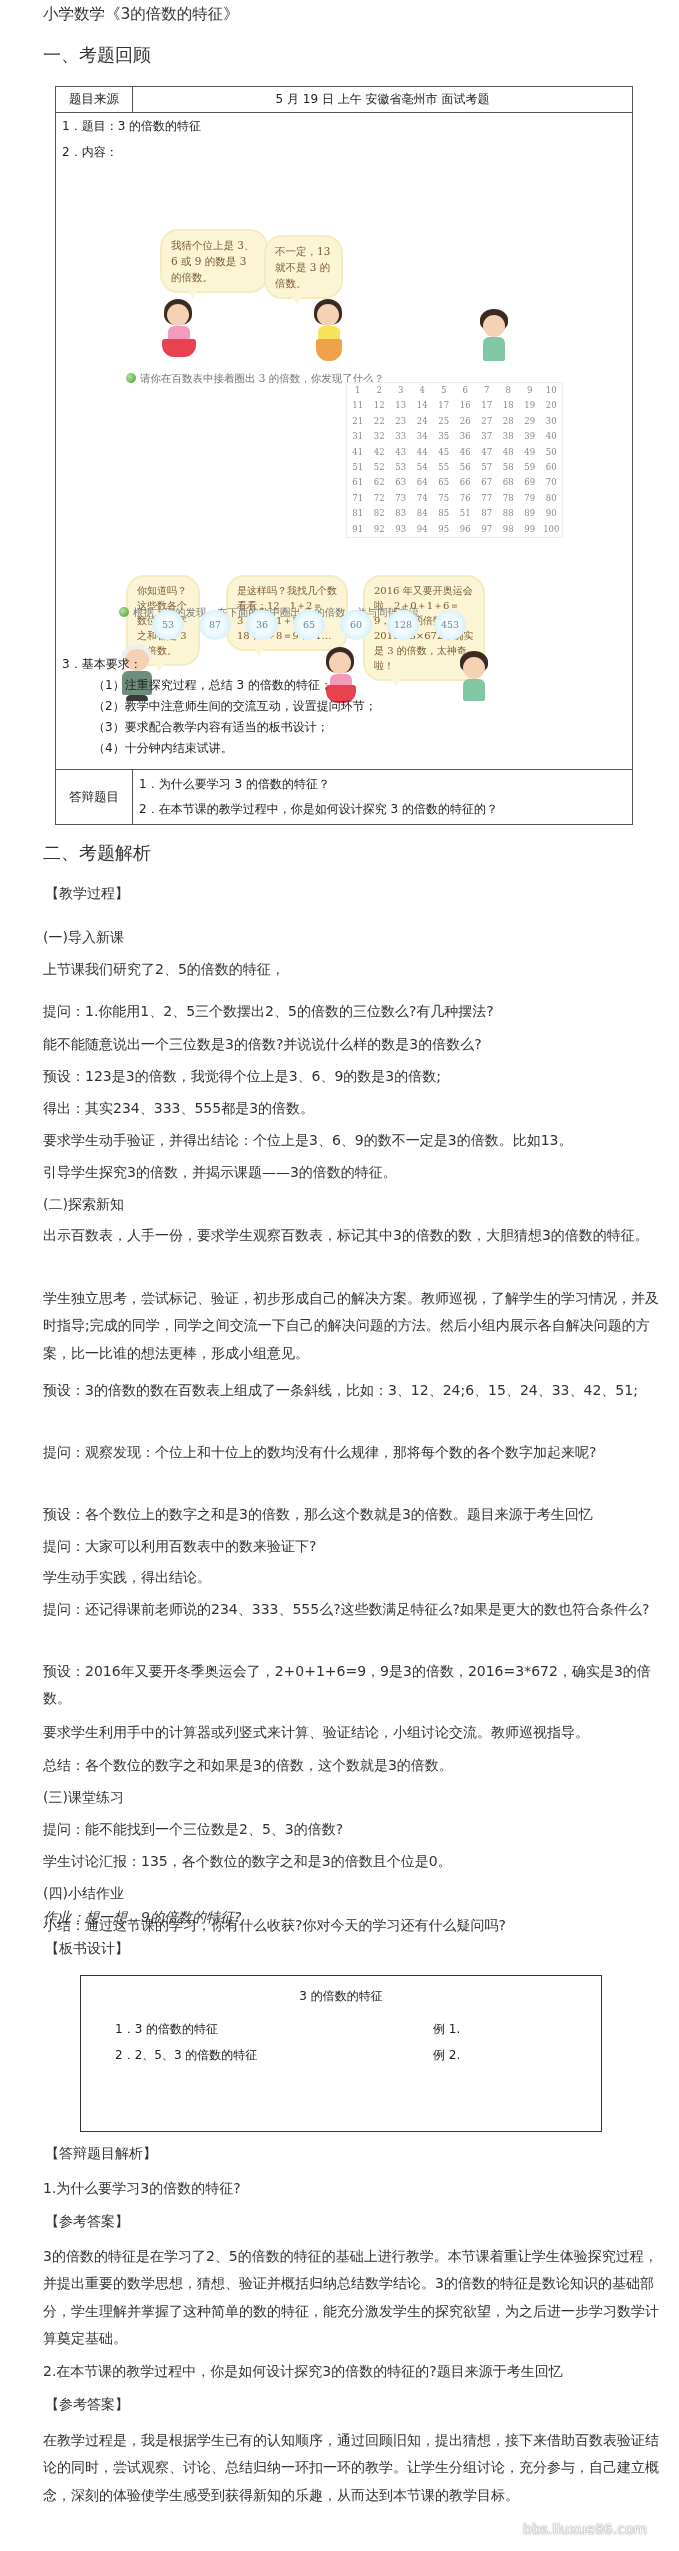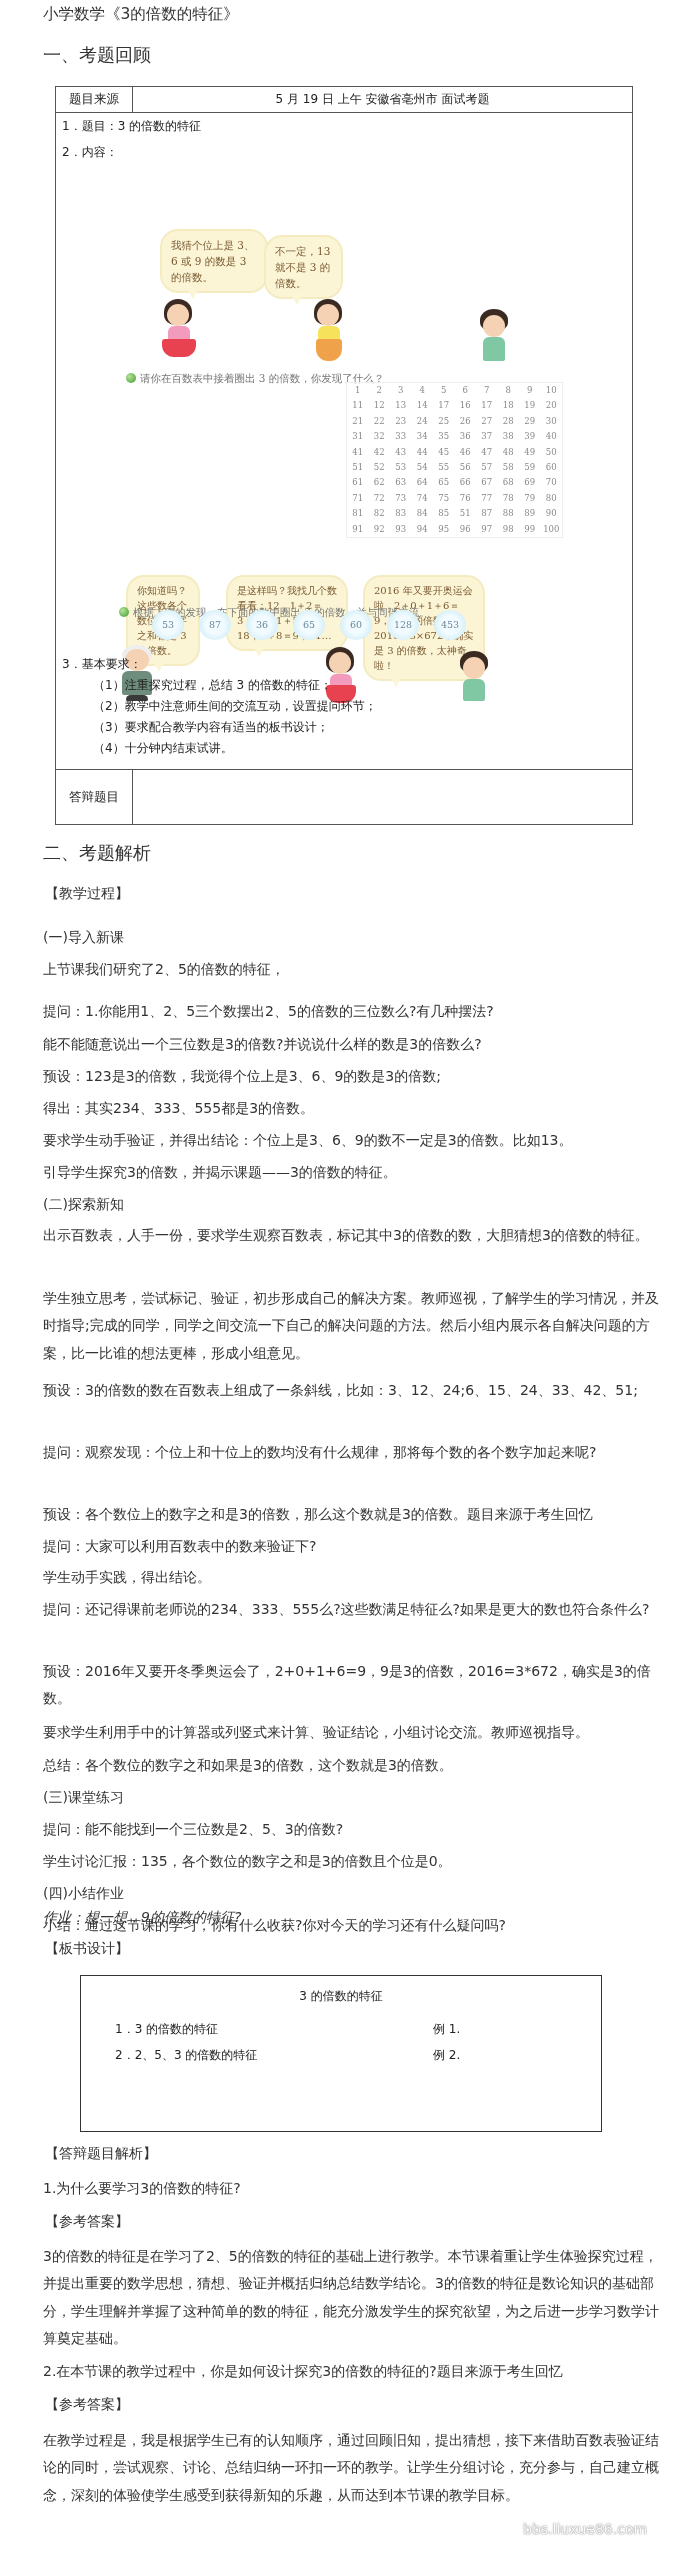--- a/index.html
+++ b/index.html
@@ -295,20 +295,24 @@
         <div class="sub">（1）注重探究过程，总结 3 的倍数的特征；</div>
         <div class="sub">（2）教学中注意师生间的交流互动，设置提问环节；</div>
         <div class="sub">（3）要求配合教学内容有适当的板书设计；</div>
         <div class="sub">（4）十分钟内结束试讲。</div>
       </div>
     </div>
   </div>
 
   <div class="exam-row row-defense">
     <div class="exam-label">答辩题目</div>
+    <div class="exam-cell">
+      <div>1．为什么要学习 3 的倍数的特征？</div>
+      <div>2．在本节课的教学过程中，你是如何设计探究 3 的倍数的特征的？</div>
+    </div>
   </div>
 </div>
 
 <div class="abs h-sec" style="top:841px;">二、考题解析</div>
 <div class="line" style="top:885px;left:45px;">【教学过程】</div>
 <div class="line" style="top:929px;">(一)导入新课</div>
 <div class="line" style="top:961px;">上节课我们研究了2、5的倍数的特征，</div>
 <div class="line" style="top:1003px;">提问：1.你能用1、2、5三个数摆出2、5的倍数的三位数么?有几种摆法?</div>
 <div class="line" style="top:1036px;">能不能随意说出一个三位数是3的倍数?并说说什么样的数是3的倍数么?</div>
 <div class="line" style="top:1068px;">预设：123是3的倍数，我觉得个位上是3、6、9的数是3的倍数;</div>

